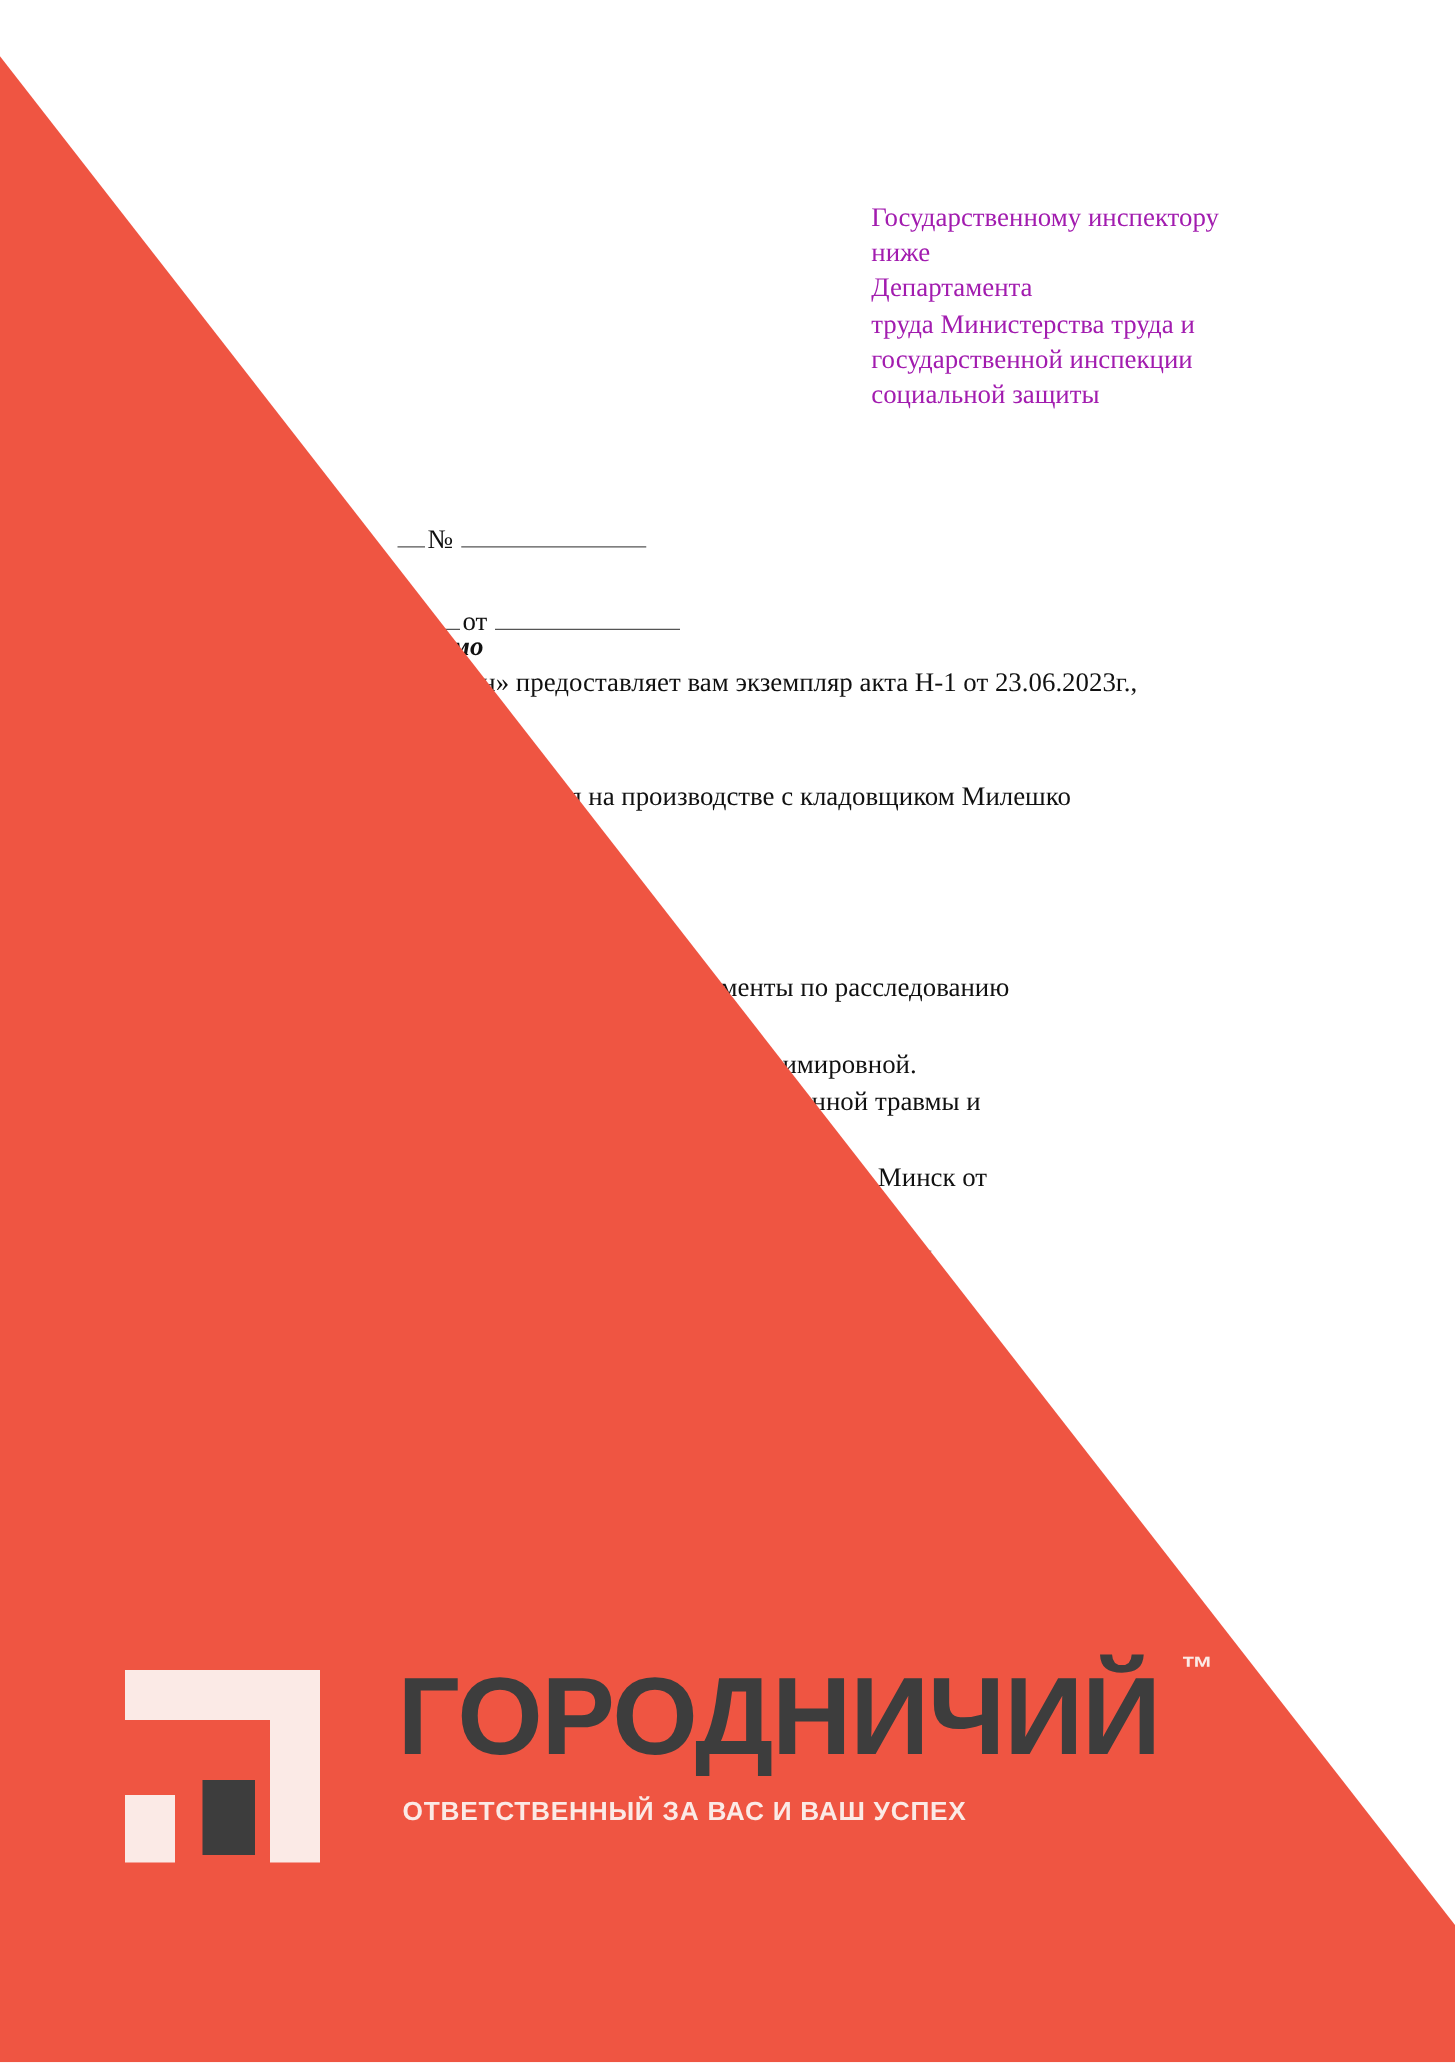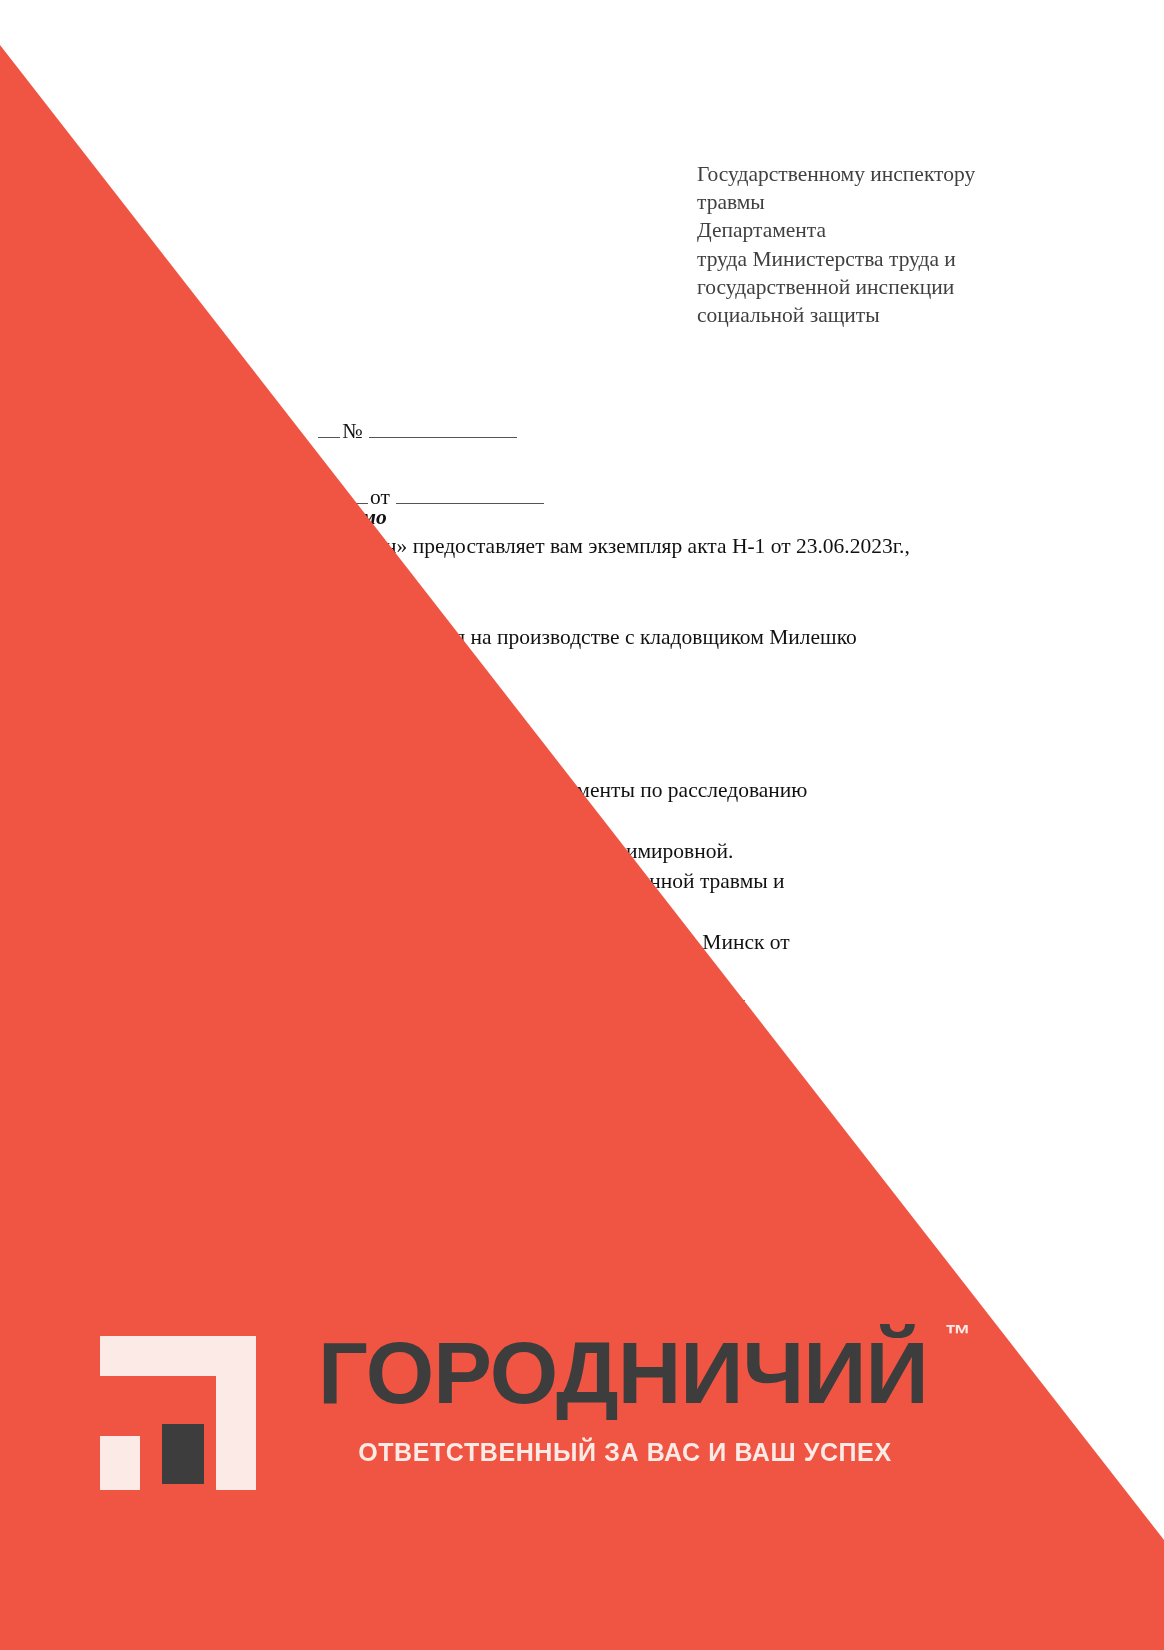--- a/index.html
+++ b/index.html
@@ -23,21 +23,21 @@
     z-index: 1;
   }
 
   .addressee {
     position: absolute;
     left: 697px;
     top: 160px;
     width: 330px;
     font-size: 21.5px;
     line-height: 28.2px;
-    color: #404040;
+    color: #a21caf;
     text-align: left;
   }
   .addressee div { white-space: nowrap; }
 
   .form-lines {
     position: absolute;
     left: 318px;
     top: 416px;
     width: 420px;
     font-size: 21.5px;
@@ -175,39 +175,38 @@
     font-weight: bold;
     font-size: 26px;
     color: #fbeae6;
     position: absolute;
     top: -8px;
     right: -42px;
   }
   .logo-tagline {
     font-family: "Liberation Sans", "DejaVu Sans", sans-serif;
     font-weight: bold;
-    font-size: 25px;
+    font-size: 21px;
     letter-spacing: 0.6px;
     color: #fbeae6;
     margin-top: 22px;
     margin-left: 4px;
     white-space: nowrap;
-    text-align: center;
   }
 </style>
 </head>
 <body>
 
 <div class="page">
 
   <div class="doc-layer">
 
     <div class="addressee">
       <div>Государственному инспектору</div>
-      <div>травмы</div>
+      <div>ниже</div>
       <div>Департамента</div>
       <div>труда Министерства труда и</div>
       <div>государственной инспекции</div>
       <div>социальной защиты</div>
     </div>
 
     <div class="form-lines">
       <div class="form-row">
         <span class="lead"></span>
         <span class="lbl">№</span>

